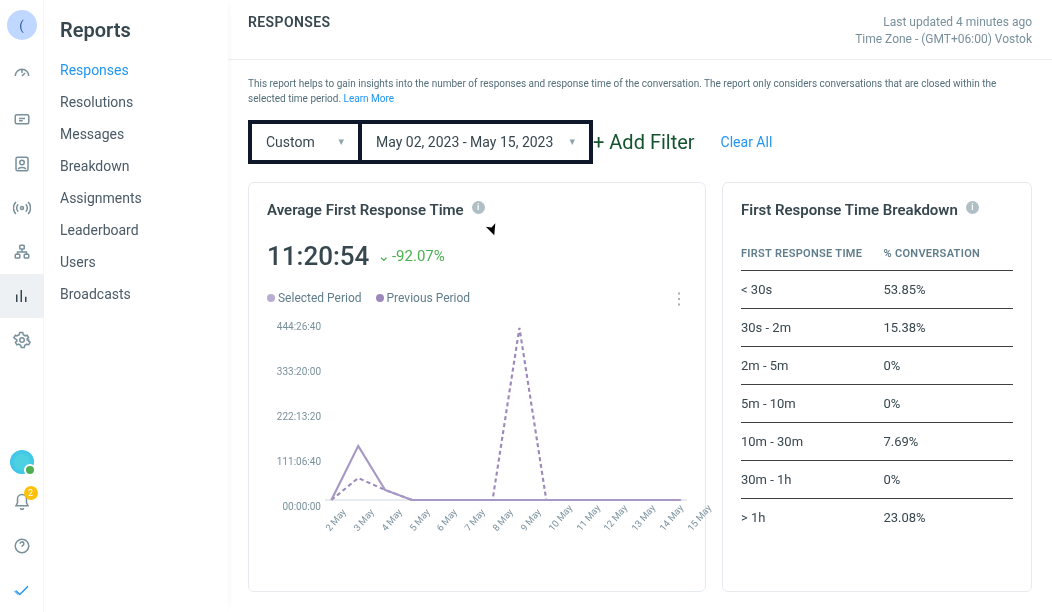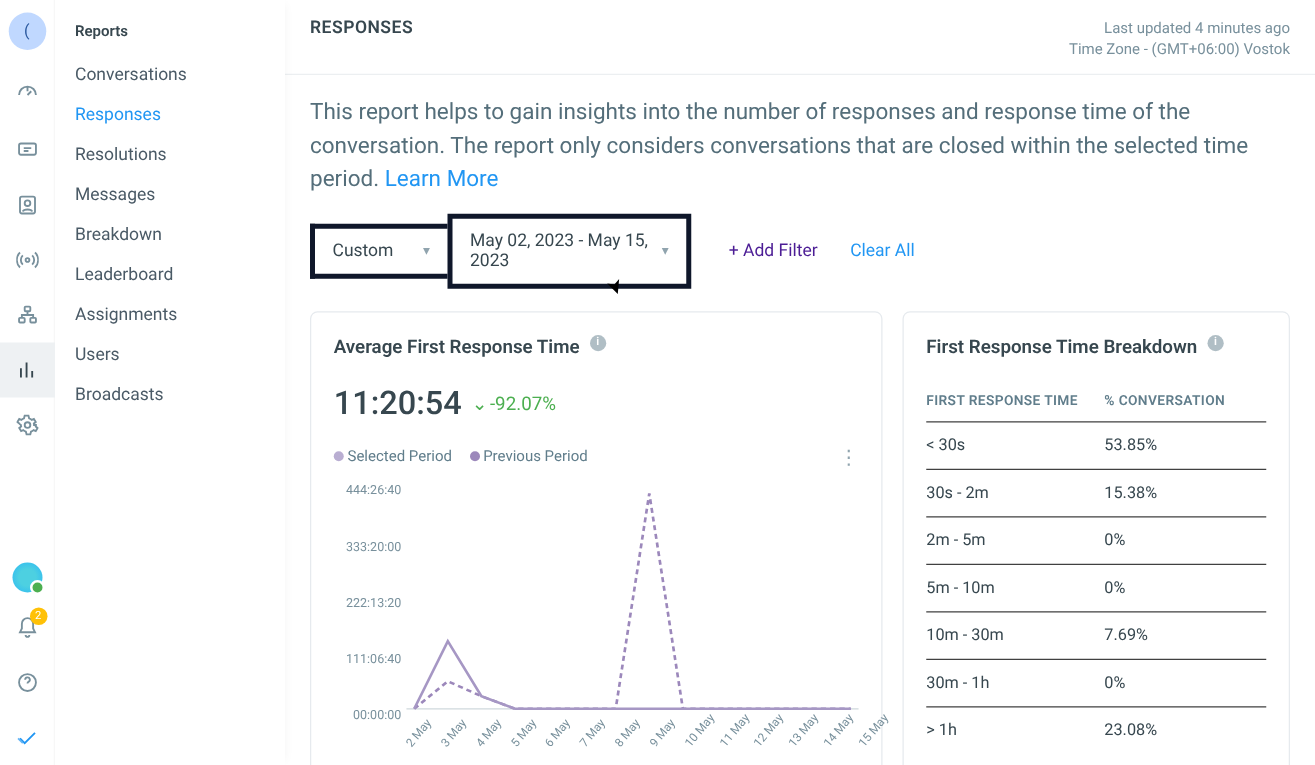--- a/index.html
+++ b/index.html
@@ -40,47 +40,47 @@
   }
   .rail .blue-check { color: #2196f3; }
 
   
   .sidebar {
     width: 184px; background: #fff; padding: 18px 0 0 0;
     display: flex; flex-direction: column;
     box-shadow: 3px 0 8px -4px rgba(0,0,0,0.06);
     z-index: 2;
   }
-  .sidebar-title { font-size: 12px; font-weight: 600; padding: 0 16px 12px; }
+  .sidebar-title { font-size: 20px; font-weight: 600; padding: 0 16px 12px; }
   .sidebar-item {
     padding: 8px 16px; font-size: 14px; color: #4a5a66; cursor: pointer;
   }
   .sidebar-item.sel { color: #2196f3; }
 
   
   .main { flex: 1; display: flex; flex-direction: column; background: #fff; overflow: hidden; }
   .topbar {
     display: flex; justify-content: space-between; align-items: flex-start;
     padding: 14px 20px 10px; border-bottom: 1px solid #eceff1;
   }
   .topbar-left { font-size: 14px; font-weight: 600; letter-spacing: 0.4px; }
   .topbar-right { text-align: right; font-size: 12px; color: #78909c; line-height: 1.45; }
 
-  .desc { padding: 16px 20px 14px; font-size: 18px; color: #546e7a; line-height: 1.5; }
+  .desc { padding: 16px 20px 14px; font-size: 10px; color: #546e7a; line-height: 1.5; }
   .desc a { color: #2196f3; text-decoration: none; }
 
   .controls { display: flex; align-items: center; gap: 0; padding: 0 20px 18px; }
   .select-box {
     border: 4px solid #0f172a; padding: 10px 14px; font-size: 14px; color: #37474f;
     display: flex; align-items: center; justify-content: space-between; cursor: pointer;
   }
   .select-box.first { width: 110px; border-right: none; }
-  .select-box.second { width: 195px; }
+  .select-box.second { width: 235px; }
   .select-box .chev { color: #90a4ae; font-size: 11px; }
-  .add-filter { color: #4c1d95; font-size: 14px; margin-left: 30px; cursor: pointer; }
+  .add-filter { color: #14532d; font-size: 20px; cursor: pointer; }
   .clear-all { color: #2196f3; font-size: 14px; margin-left: 26px; cursor: pointer; }
 
   .cards { display: flex; gap: 16px; padding: 0 20px 20px; flex: 1; }
   .card {
     border: 1px solid #e6eaee; border-radius: 6px; padding: 18px 18px 10px;
     background: #fff; display: flex; flex-direction: column;
   }
   .card.left { flex: 1; min-width: 0; }
   .card.right { width: 310px; }
   .card-title { font-size: 15px; font-weight: 600; display: flex; align-items: flex-start; gap: 8px; }
@@ -187,27 +187,26 @@
   <div class="rail-icon blue-check">
     <svg viewBox="0 0 24 24">
         <path d="M4 13l5 5L20 7" stroke="#2196f3"></path>
         <path d="M2 13l5 5" stroke="#64b5f6"></path>
       </svg>
   </div>
 </div>
 
 <div class="sidebar">
   <div class="sidebar-title">Reports</div>
-  <div class="sidebar-item">Conversations</div>
   <div class="sidebar-item sel">Responses</div>
   <div class="sidebar-item">Resolutions</div>
   <div class="sidebar-item">Messages</div>
   <div class="sidebar-item">Breakdown</div>
+  <div class="sidebar-item">Assignments</div>
   <div class="sidebar-item">Leaderboard</div>
-  <div class="sidebar-item">Assignments</div>
   <div class="sidebar-item">Users</div>
   <div class="sidebar-item">Broadcasts</div>
 </div>
 
 <div class="main">
   <div class="topbar">
     <div class="topbar-left">RESPONSES</div>
     <div class="topbar-right">
       <div>Last updated 4 minutes ago</div>
       <div>Time Zone - (GMT+06:00) Vostok</div>

